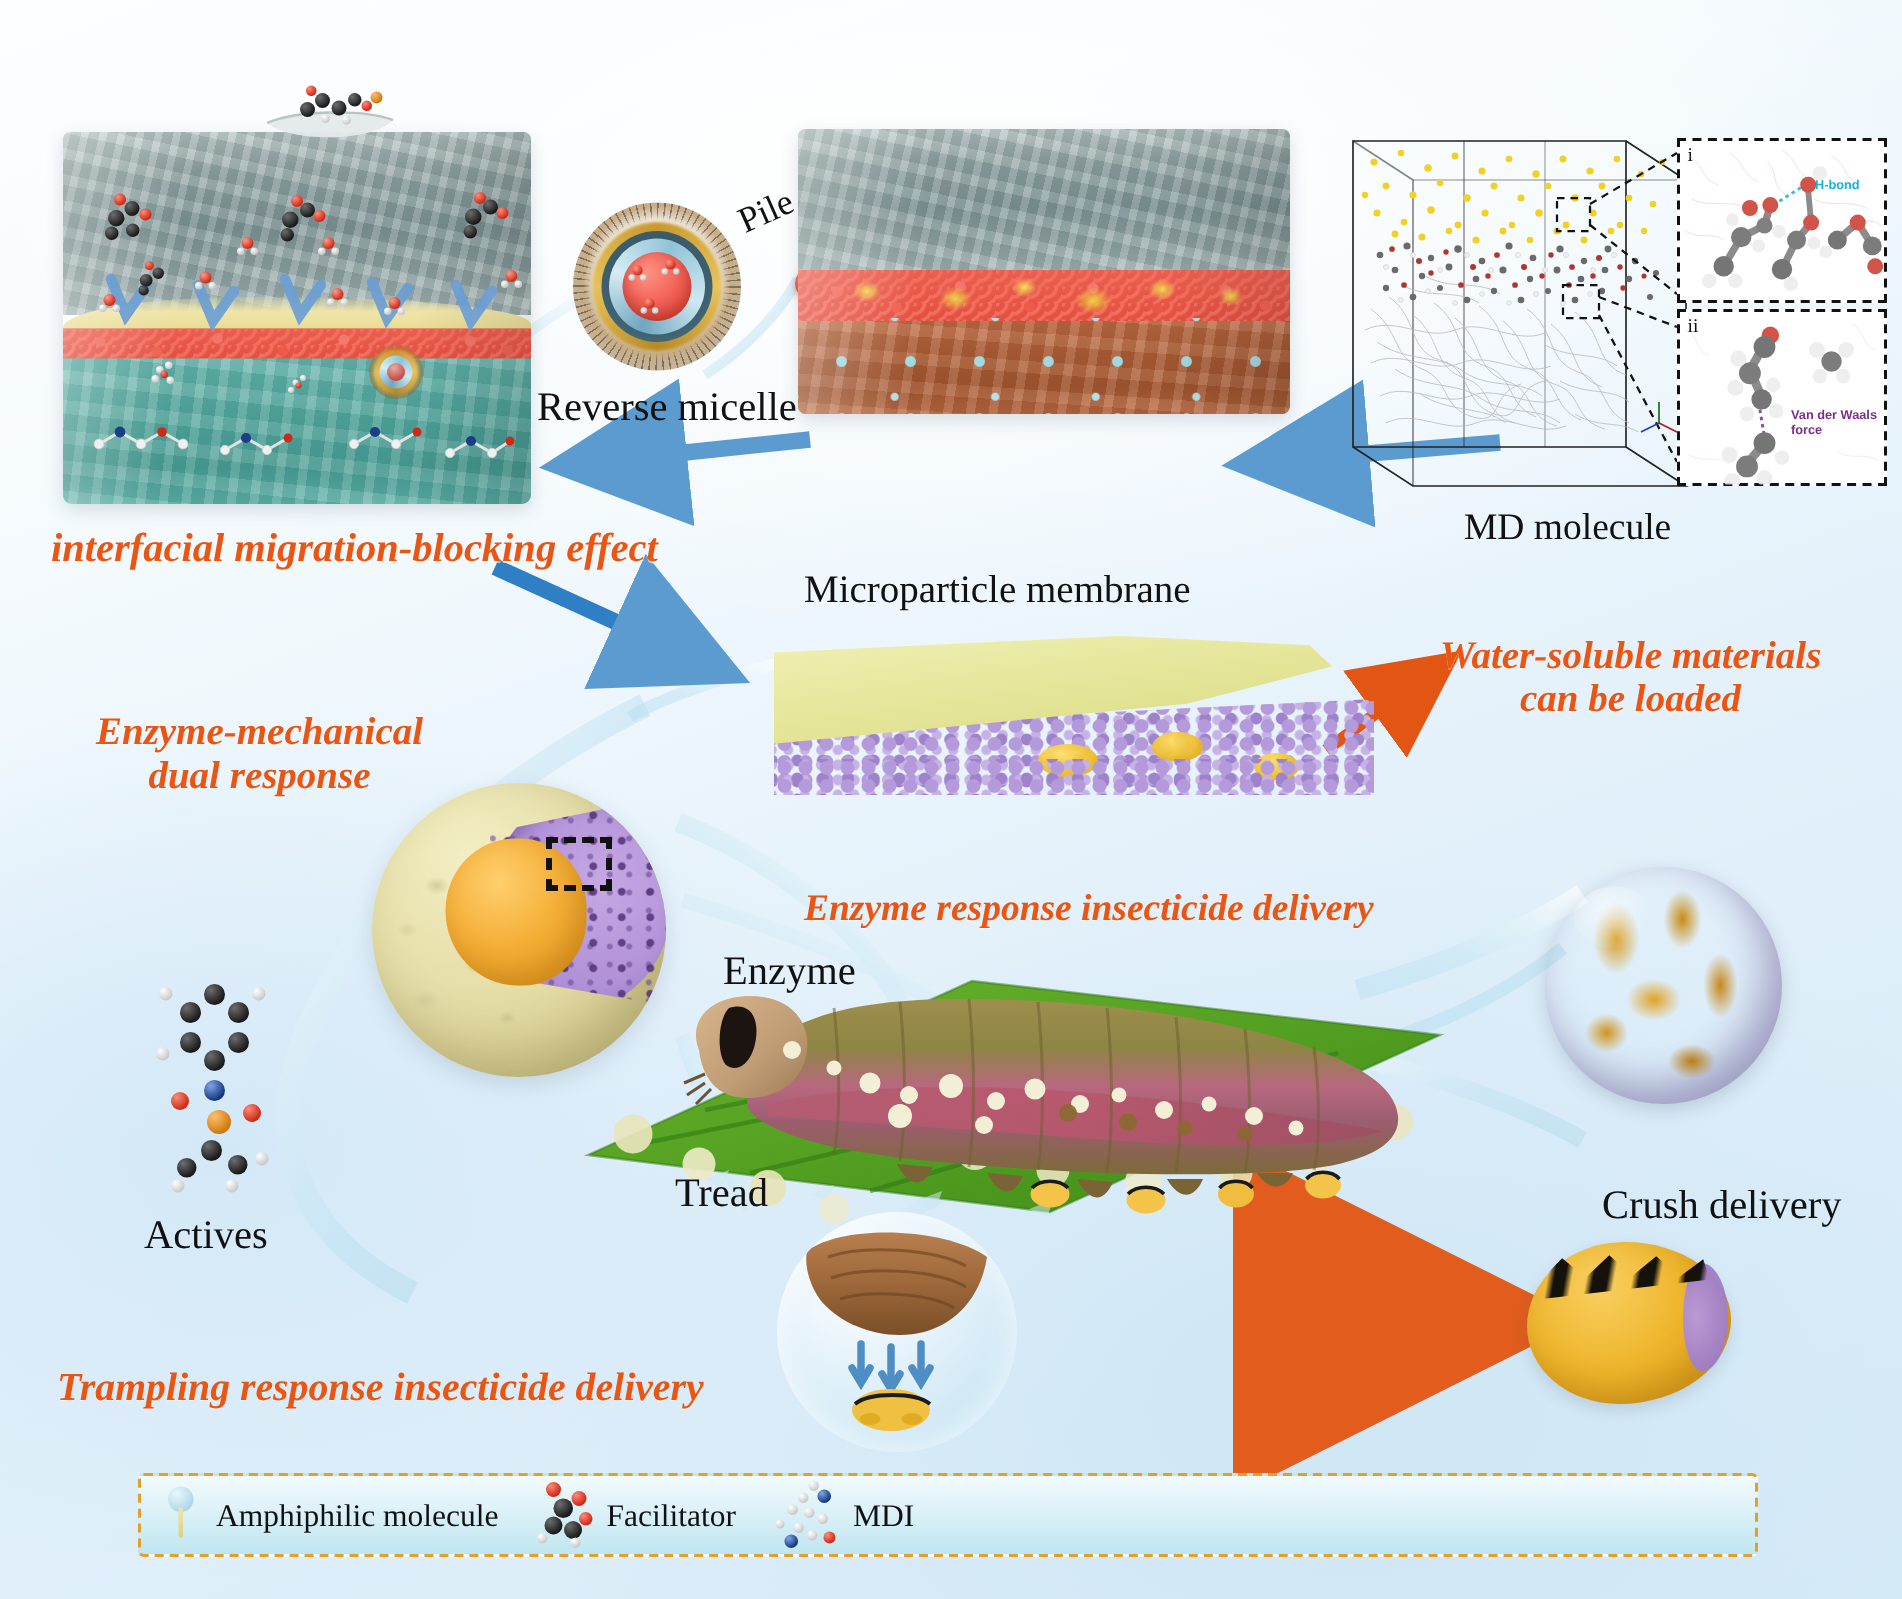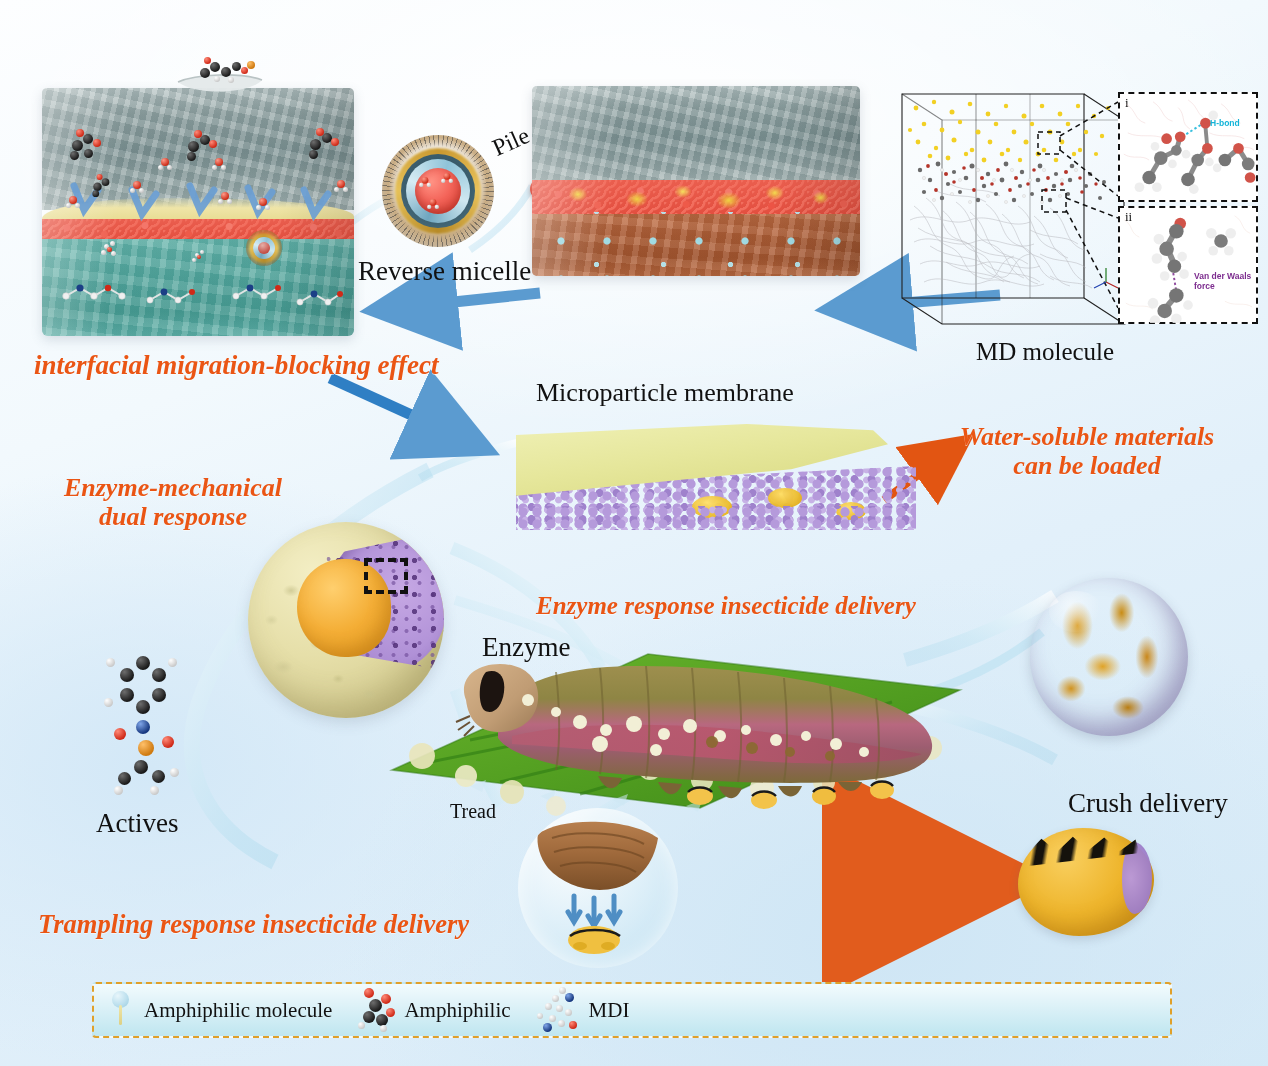--- a/index.html
+++ b/index.html
@@ -984,21 +984,21 @@
   <div class="lbl plain" style="left:1068px; top:788px; font-size:27px;">Crush delivery</div>
   <div class="crush" style="left:1018px; top:828px; width:136px; height:108px;">
     <div style="position:absolute; right:2px; top:14px; width:30px; height:72px;
                 background:radial-gradient(ellipse at 30% 50%, #b998dd, #9a7ac6 80%);
                 border-radius:40% 60% 58% 42% / 52% 50% 50% 48%; opacity:.95;"></div>
     <div style="position:absolute; left:10px; top:4px; width:112px; height:34px;
                 background:linear-gradient(100deg, rgba(0,0,0,0) 0 6%, #15120c 10% 16%, rgba(0,0,0,0) 20% 28%, #15120c 32% 40%, rgba(0,0,0,0) 44% 54%, #15120c 58% 66%, rgba(0,0,0,0) 70% 80%, #15120c 84% 92%, rgba(0,0,0,0) 96%);
                 clip-path:polygon(0% 60%, 12% 20%, 26% 58%, 40% 14%, 54% 54%, 68% 16%, 82% 56%, 96% 22%, 100% 62%, 0% 100%);"></div>
   </div>
 
-  <div class="lbl plain" style="left:450px; top:800px; font-size:20px;">Tread</div>
+  <div class="lbl plain" style="left:450px; top:780px; font-size:27px;">Tread</div>
   <div class="bubble" style="left:518px; top:808px; width:160px; height:160px;">
 
     <svg viewBox="0 0 160 160" style="position:absolute; inset:0; width:160px; height:160px;">
       <defs>
         <linearGradient id="footg" x1="0" y1="0" x2="0" y2="1">
           <stop offset="0%" stop-color="#b77f4e"></stop>
           <stop offset="45%" stop-color="#a06a3c"></stop>
           <stop offset="100%" stop-color="#7b4f28"></stop>
         </linearGradient>
       </defs>
@@ -1042,21 +1042,21 @@
       <div class="leg-ico mol" style="position:relative; width:40px; height:44px;">
         <span class="atomO" style="left:8px; top:0; width:10px; height:10px;"></span>
         <span class="atomO" style="left:25px; top:6px; width:10px; height:10px;"></span>
         <span class="atomC" style="left:13px; top:11px; width:13px; height:13px;"></span>
         <span class="atomC" style="left:7px; top:23px; width:12px; height:12px;"></span>
         <span class="atomC" style="left:20px; top:26px; width:12px; height:12px;"></span>
         <span class="atomO" style="left:30px; top:20px; width:9px; height:9px;"></span>
         <span class="atomH" style="left:2px; top:34px; width:7px; height:7px;"></span>
         <span class="atomH" style="left:24px; top:37px; width:7px; height:7px;"></span>
       </div>
-      <span class="leg-text" style="font-size:21px;">Amphiphilic</span>
+      <span class="leg-text" style="font-size:21px;">Facilitator</span>
     </div>
 
 
     <div class="leg-item" style="gap:8px;">
       <div class="leg-ico mol" style="position:relative; width:46px; height:46px;">
         <span class="atomH" style="left:24px; top:0; width:7px; height:7px;"></span>
         <span class="atomN" style="left:30px; top:6px; width:9px; height:9px;"></span>
         <span class="atomH" style="left:17px; top:8px; width:7px; height:7px;"></span>
         <span class="atomH" style="left:10px; top:16px; width:7px; height:7px;"></span>
         <span class="atomH" style="left:21px; top:18px; width:7px; height:7px;"></span>

